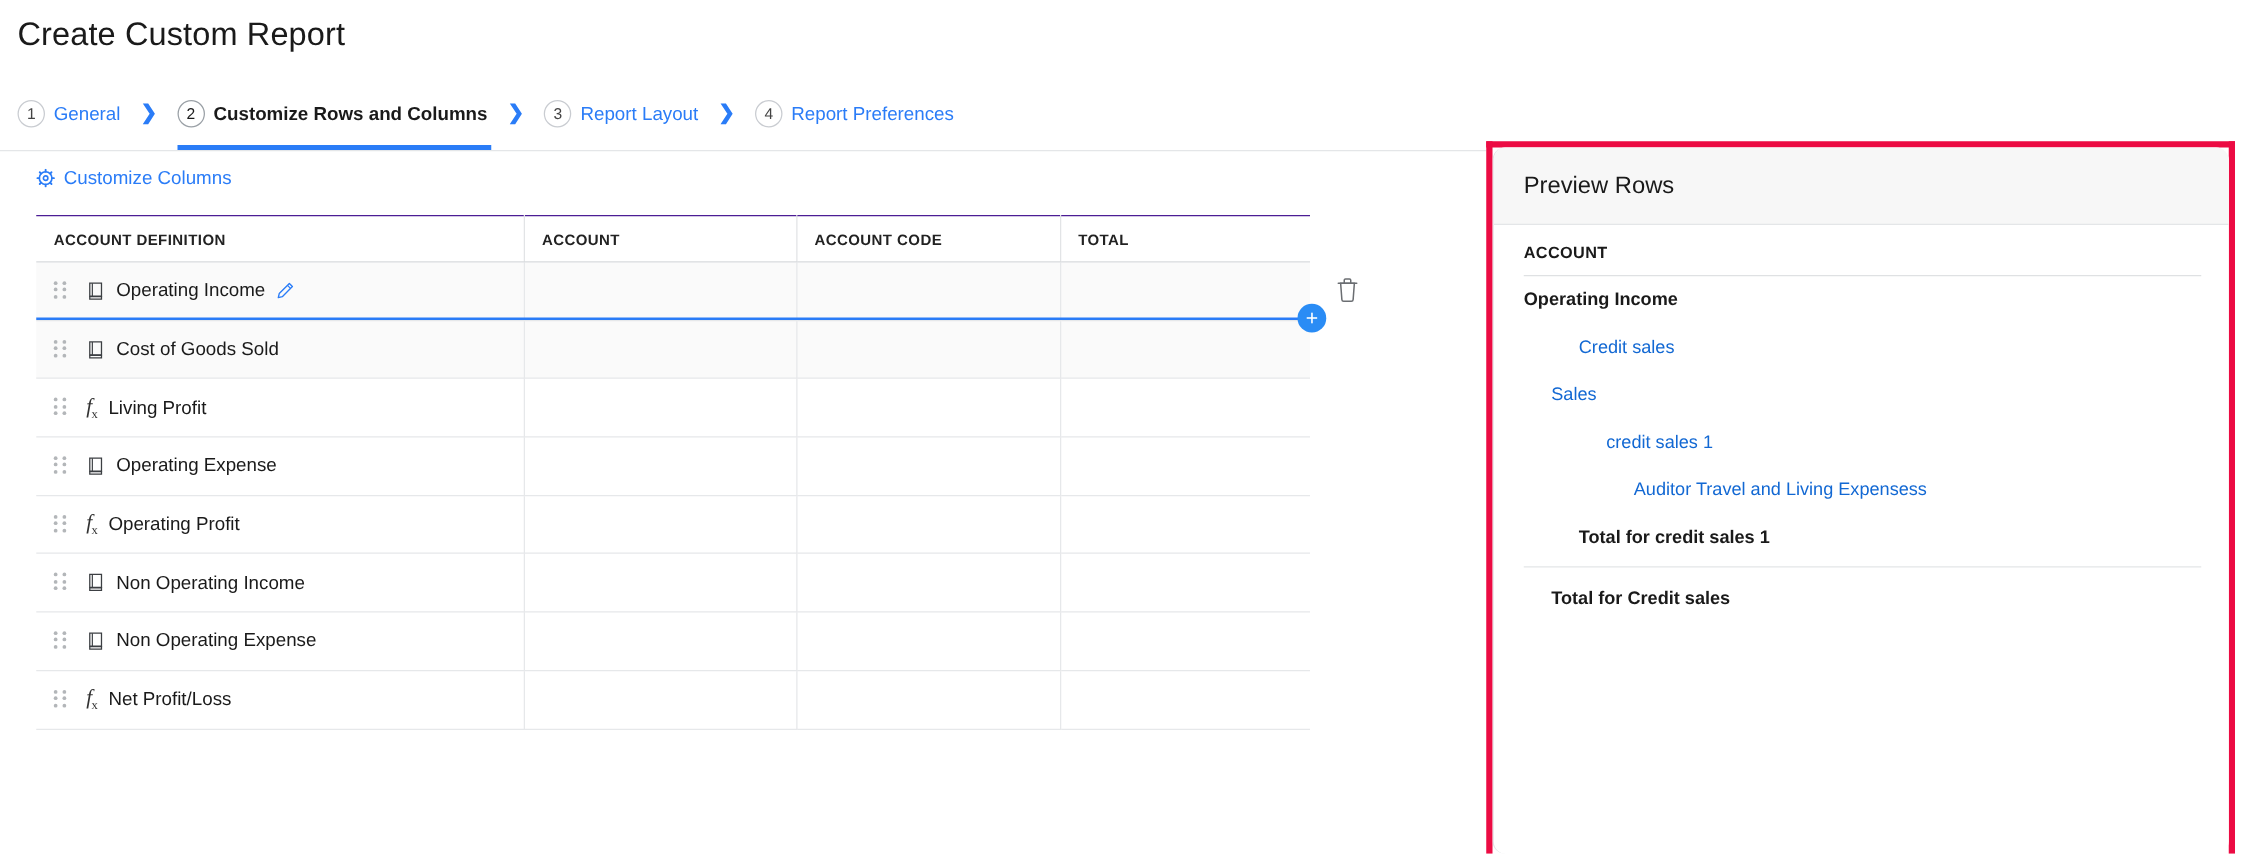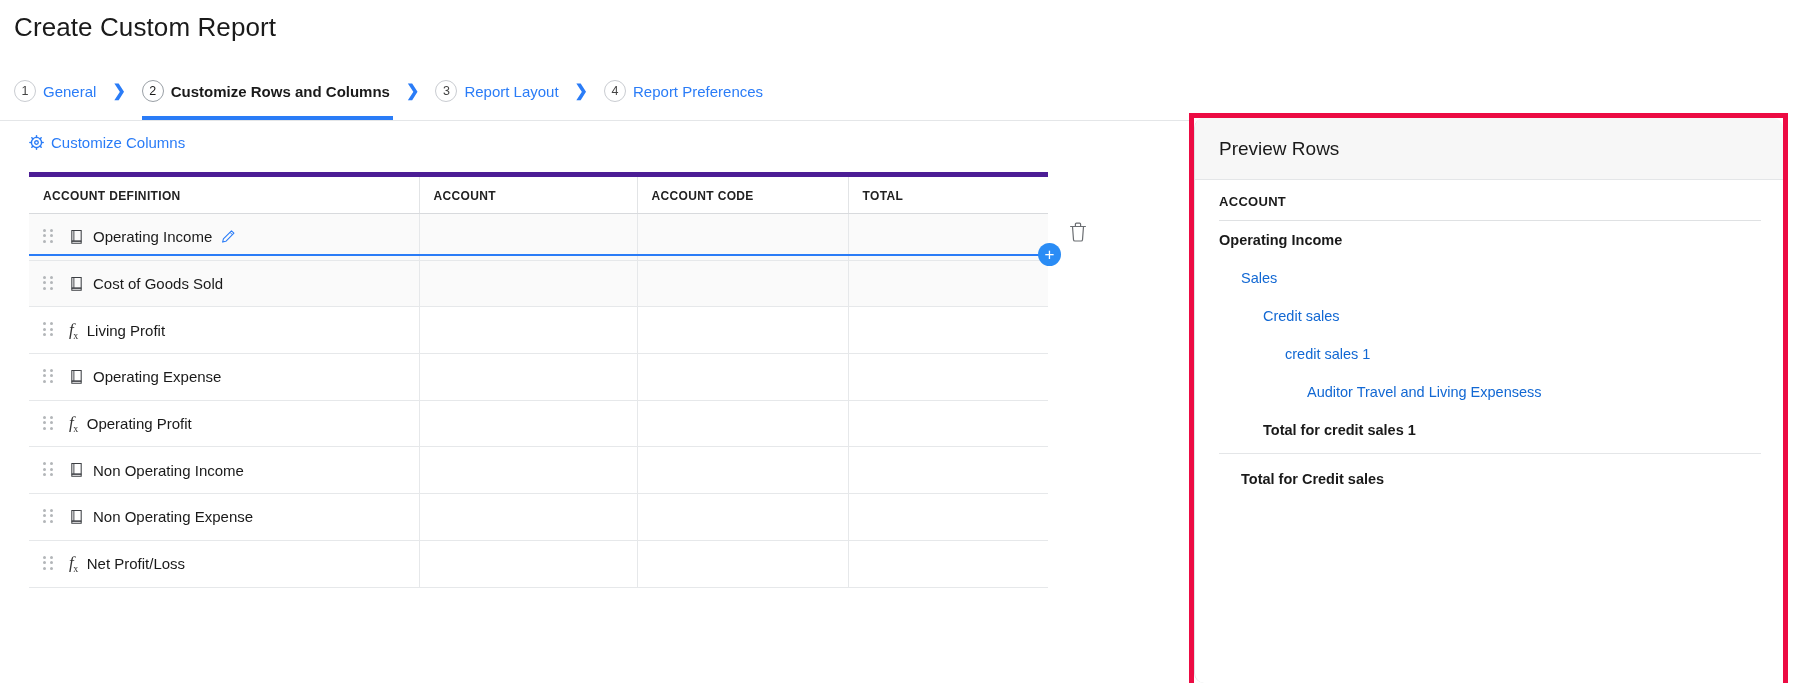--- a/index.html
+++ b/index.html
@@ -76,21 +76,21 @@
     width: 1019px;
   }
   table.grid { border-collapse: collapse; width: 100%; table-layout: fixed; }
   table.grid th {
     text-align: left;
     font-size: 12px;
     font-weight: bold;
     letter-spacing: .35px;
     color: #222;
     padding: 12px 0 10px 14px;
-    border-top: 5px solid #4c1d95;
+    border-top: 1px solid #4c1d95;
     border-bottom: 1px solid #d8dadd;
     border-right: 1px solid #e2e4e6;
     background: #fff;
     height: 37px;
   }
   table.grid th:last-child { border-right: none; }
   table.grid td {
     border-bottom: 1px solid #e6e8ea;
     border-right: 1px solid #e6e8ea;
     height: 46.7px;
@@ -472,22 +472,22 @@
 
   <div class="preview-outline">
     <div class="preview-panel">
       <div class="preview-head">
         <span class="preview-head-title">Preview Rows</span>
       </div>
       <div class="preview-col-head">ACCOUNT</div>
       <div class="preview-divider"></div>
       <div id="preview-body">
           <div class="prow bold" style="padding-left: 24px;">Operating Income</div>
+          <div class="prow link" style="padding-left: 68px;">Credit sales</div>
           <div class="prow link" style="padding-left: 46px;">Sales</div>
-          <div class="prow link" style="padding-left: 68px;">Credit sales</div>
           <div class="prow link" style="padding-left: 90px;">credit sales 1</div>
           <div class="prow link" style="padding-left: 112px;">Auditor Travel and Living Expensess</div>
           <div class="prow total" style="padding-left: 68px;">Total for credit sales 1</div>
           <div class="prow-divider"></div>
           <div class="prow total" style="padding-left: 46px;">Total for Credit sales</div>
         </div>
     </div>
   </div>
 
 </div>

